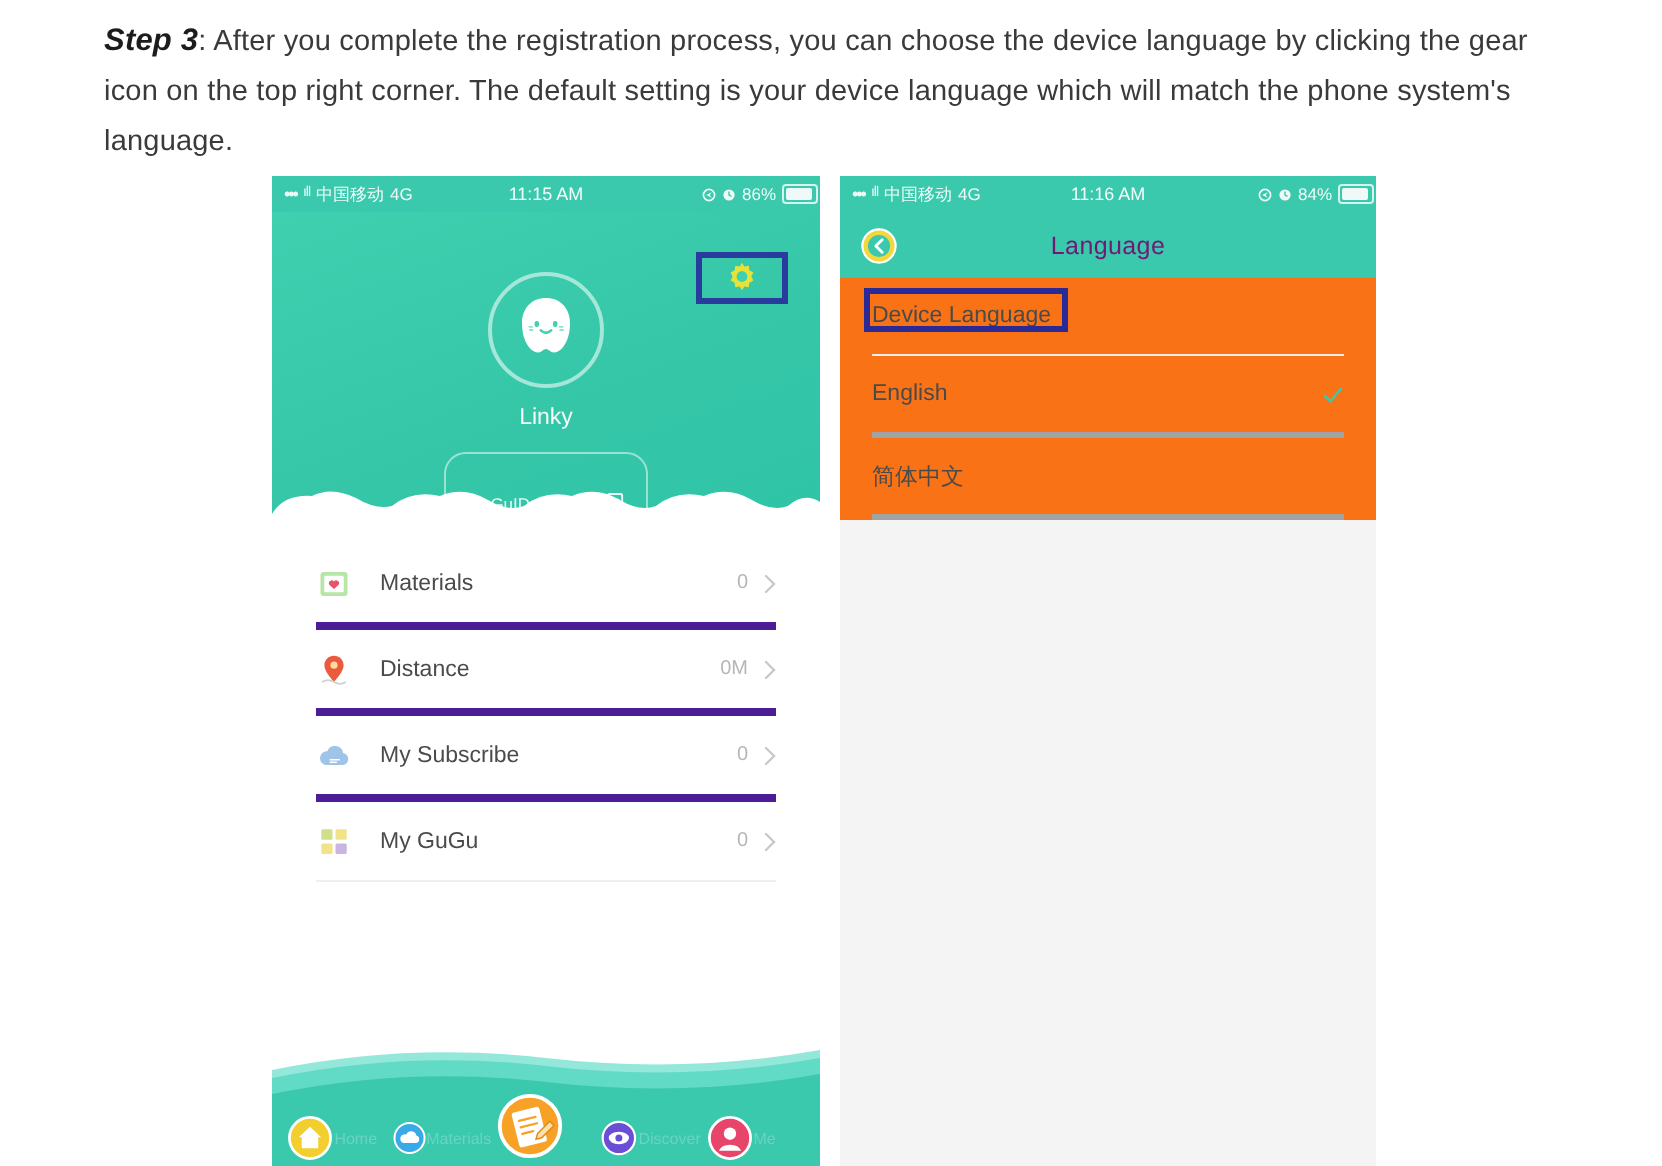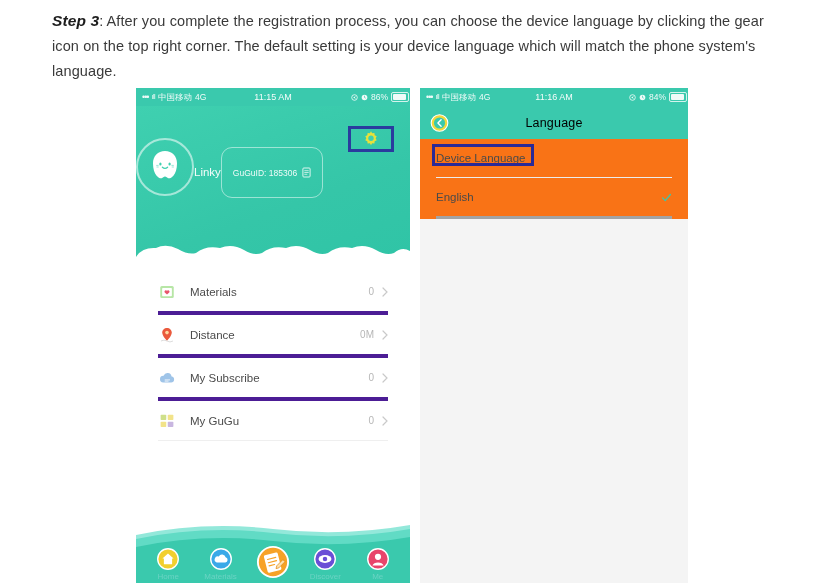--- a/index.html
+++ b/index.html
@@ -97,21 +97,21 @@
     right: 16px; top: 20px;
     width: 46px; height: 26px;
     border: 3px solid #2a3b9e;
     box-sizing: border-box;
     display: flex; align-items: center; justify-content: center;
   }
   .gear-icon { width: 18px; height: 18px; display:block; }
 
   .avatar-wrap {
     position: absolute; left: 0; right: 0; top: 30px;
-    display: flex; flex-direction: row; align-items: center;
+    display: flex; flex-direction: column; align-items: center;
   }
   .avatar-ring {
     width: 54px; height: 54px; border-radius: 50%;
     border: 2px solid rgba(255,255,255,.55);
     display: flex; align-items: center; justify-content: center;
   }
   .avatar-face { width: 40px; height: 40px; display:block; }
   .avatar-name {
     margin-top: 9px; color: #ffffff; font-size: 11.5px; opacity: .95;
   }
@@ -161,42 +161,42 @@
     position: absolute; left: 0; right: 0; bottom: 0;
     height: 62px;
   }
   .nav-wave { position:absolute; left:0; top:0; width:100%; height:62px; display:block; }
   .nav-items {
     position: absolute; left: 0; right: 0; bottom: 2px;
     display: flex; justify-content: space-around; align-items: flex-end;
     padding: 0 6px;
   }
   .nav-item {
-    display: flex; flex-direction: column; align-items: center;
+    display: flex; flex-direction: row; align-items: center;
     width: 50px;
   }
   .nav-ico { width: 24px; height: 24px; display:block; }
   .nav-ico.big { width: 34px; height: 34px; margin-bottom: 1px; }
   .nav-label {
     margin-top: 1px; font-size: 8px; color: #6ad3c3;
   }
 
   
   .rp-titlebar {
     position: relative;
     height: 33px;
     background: #3ac9ad;
     display: flex; align-items: center; justify-content: center;
   }
   .rp-back {
     position: absolute; left: 10px; top: 50%; transform: translateY(-50%);
     width: 19px; height: 19px; display:block;
   }
   .rp-title {
-    color: #000000; font-size: 12.5px; letter-spacing: .2px; text-align: right;
+    color: #701a75; font-size: 12.5px; letter-spacing: .2px; text-align: right;
   }
   .rp-list { background: #f97316; }
   .rp-row {
     position: relative;
     height: 38px;
     margin: 0 16px;
     display: flex; align-items: center;
     border-bottom: 3px solid #a3a3a3;
     font-size: 11.5px;
     color: #4a4a4a;
@@ -439,20 +439,23 @@
     <div class="rp-list">
       <div class="rp-row header-row">
         <span>Device Language</span>
       </div>
       <div class="rp-row">
         <span>English</span>
         <svg class="rp-check" viewBox="0 0 14 14">
           <path d="M2 7.5 L5.4 11 L12 3.2" stroke="#3ac9ad" stroke-width="1.6" fill="none" stroke-linecap="round" stroke-linejoin="round"></path>
         </svg>
       </div>
+      <div class="rp-row">
+        <span>简体中文</span>
+      </div>
     </div>
 
     <div class="rp-highlight"></div>
 
     <div class="rp-body-fill"></div>
   </div>
 
 </div>
 
 </body></html>

